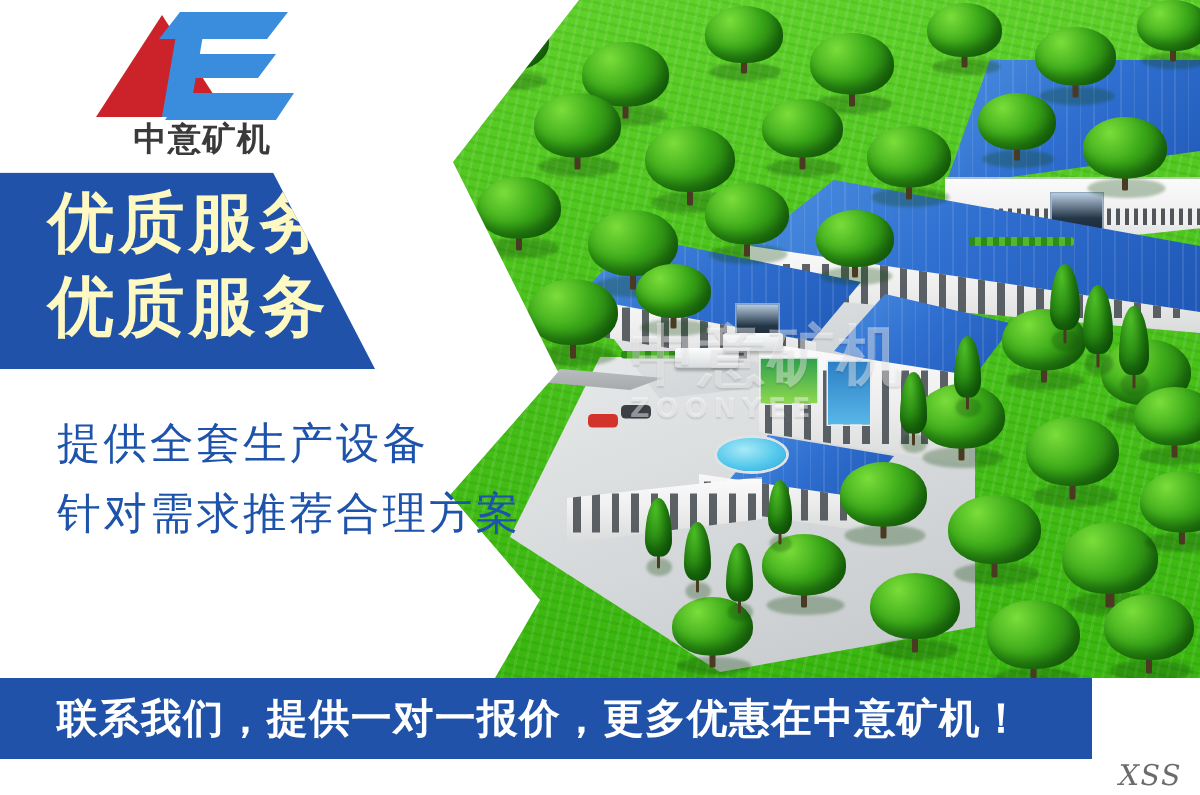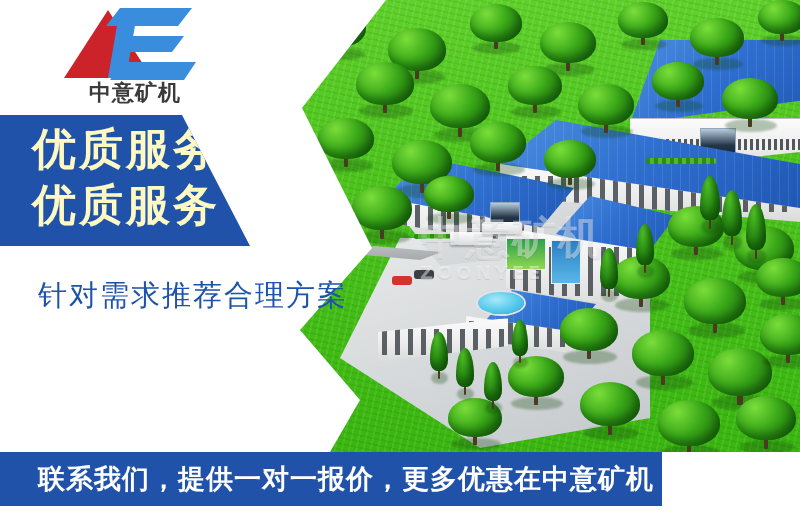--- a/index.html
+++ b/index.html
@@ -235,21 +235,21 @@
     line-height: 47px;
     letter-spacing: 2px;
     white-space: nowrap;
     font-family: "DejaVu Sans", "Liberation Sans", sans-serif;
   }
 
   
   #cta-banner {
     position: absolute;
     left: 0; top: 452px;
-    width: 662px;
+    width: 728px;
     height: 54px;
     background: #1f52a8;
     display: flex;
     align-items: center;
   }
   #cta-banner .cta-text {
     color: #ffffff;
     font-size: 27px;
     font-weight: bold;
     letter-spacing: 1px;
@@ -583,21 +583,23 @@
     </svg>
     <div class="logo-text">中意矿机</div>
   </div>
 
   <div id="headline-band">
     <div class="hl hl-1">优质服务</div>
     <div class="hl hl-2">优质服务</div>
   </div>
 
   <div id="bullets">
+    <div class="bullet-line">提供全套生产设备</div>
     <div class="bullet-line">针对需求推荐合理方案</div>
   </div>
 
   <div id="cta-banner">
     <div class="cta-text">联系我们，提供一对一报价，更多优惠在中意矿机！</div>
   </div>
 
+  <div id="footer-watermark">XSS</div>
 
 </div>
 
 </body></html>

